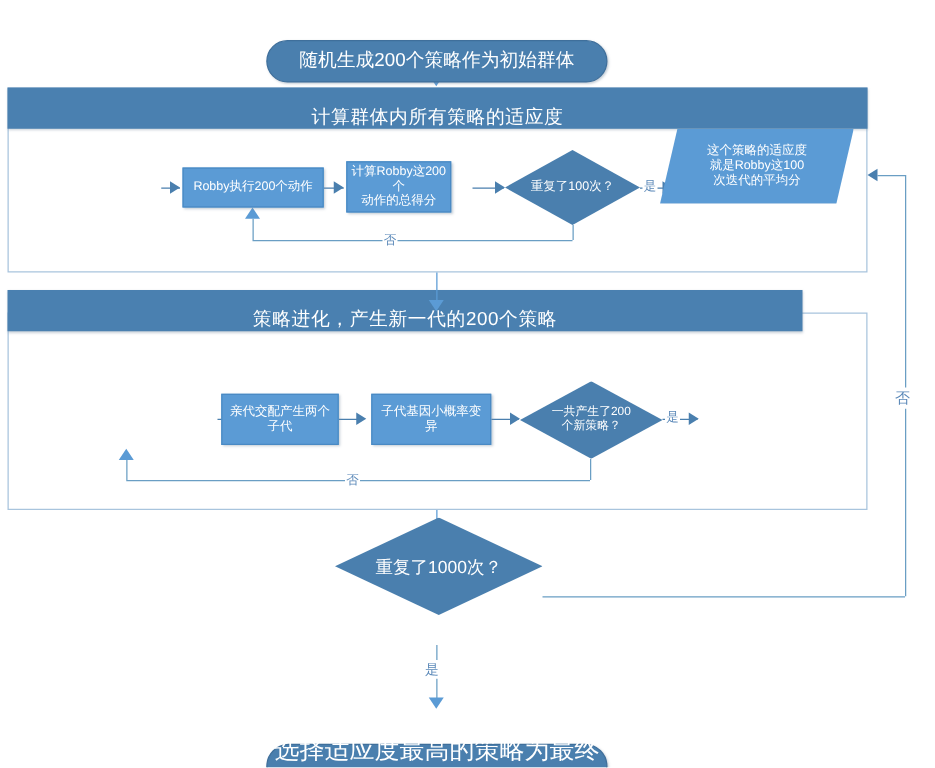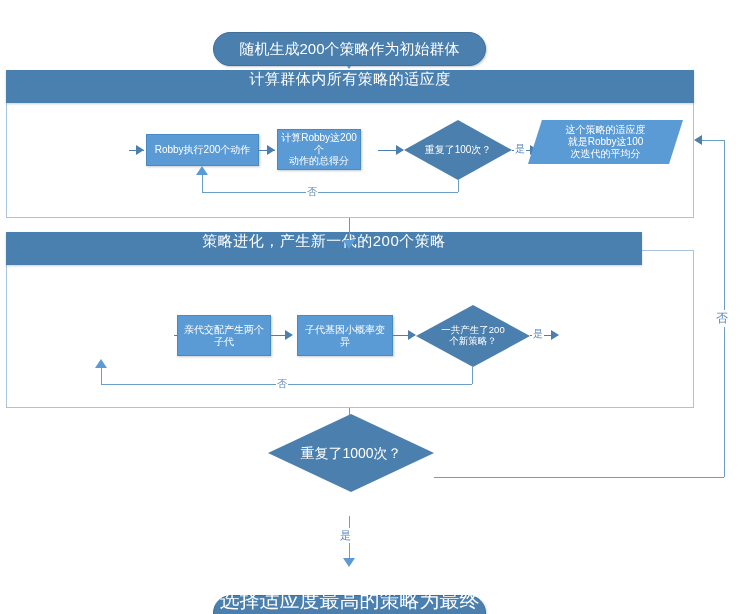--- a/index.html
+++ b/index.html
@@ -102,21 +102,21 @@
     border: 1px solid #a8c4dd;
     background: #ffffff;
     z-index: 1;
   }
   .group-header {
     position: absolute;
     box-sizing: border-box;
     background: #4a80b0;
     color: #ffffff;
     display: flex;
-    align-items: flex-start;
+    align-items: flex-end;
     justify-content: center;
     font-size: 15px;
     letter-spacing: 0.5px;
     z-index: 2;
     box-shadow: 0 1px 2px rgba(120,140,160,0.4);
   }
   
   .hline {
     position: absolute;
     height: 0;
@@ -203,21 +203,21 @@
 
   <div class="diamond-wrap" style="left:404px; top:120px; width:108px; height:60px;">
     <div class="diamond-shape"></div>
     <div class="diamond-label" style="font-size:10px;">重复了100次？</div>
   </div>
 
   <div class="hline" style="left:512px; top:150px; width:25px;"></div>
   <div class="edge-label" style="left:514px; top:142px; font-size:10px;">是</div>
   <div class="arrow arrow-right" style="left:530px; top:145px;"></div>
 
-  <div class="para-wrap" style="left:528px; top:120px; width:155px; height:44px;">
+  <div class="para-wrap" style="left:528px; top:103px; width:155px; height:60px;">
     <div class="para-shape"></div>
     <div class="para-label" style="font-size:10px;">这个策略的适应度
 就是Robby这100
 次迭代的平均分</div>
   </div>
 
   <div class="vline thin" style="left:458px; top:180px; height:12px;"></div>
   <div class="hline thin" style="left:202px; top:192px; width:256px;"></div>
   <div class="vline thin" style="left:202px; top:175px; height:17px;"></div>
   <div class="arrow arrow-up" style="left:196px; top:166px;"></div>

